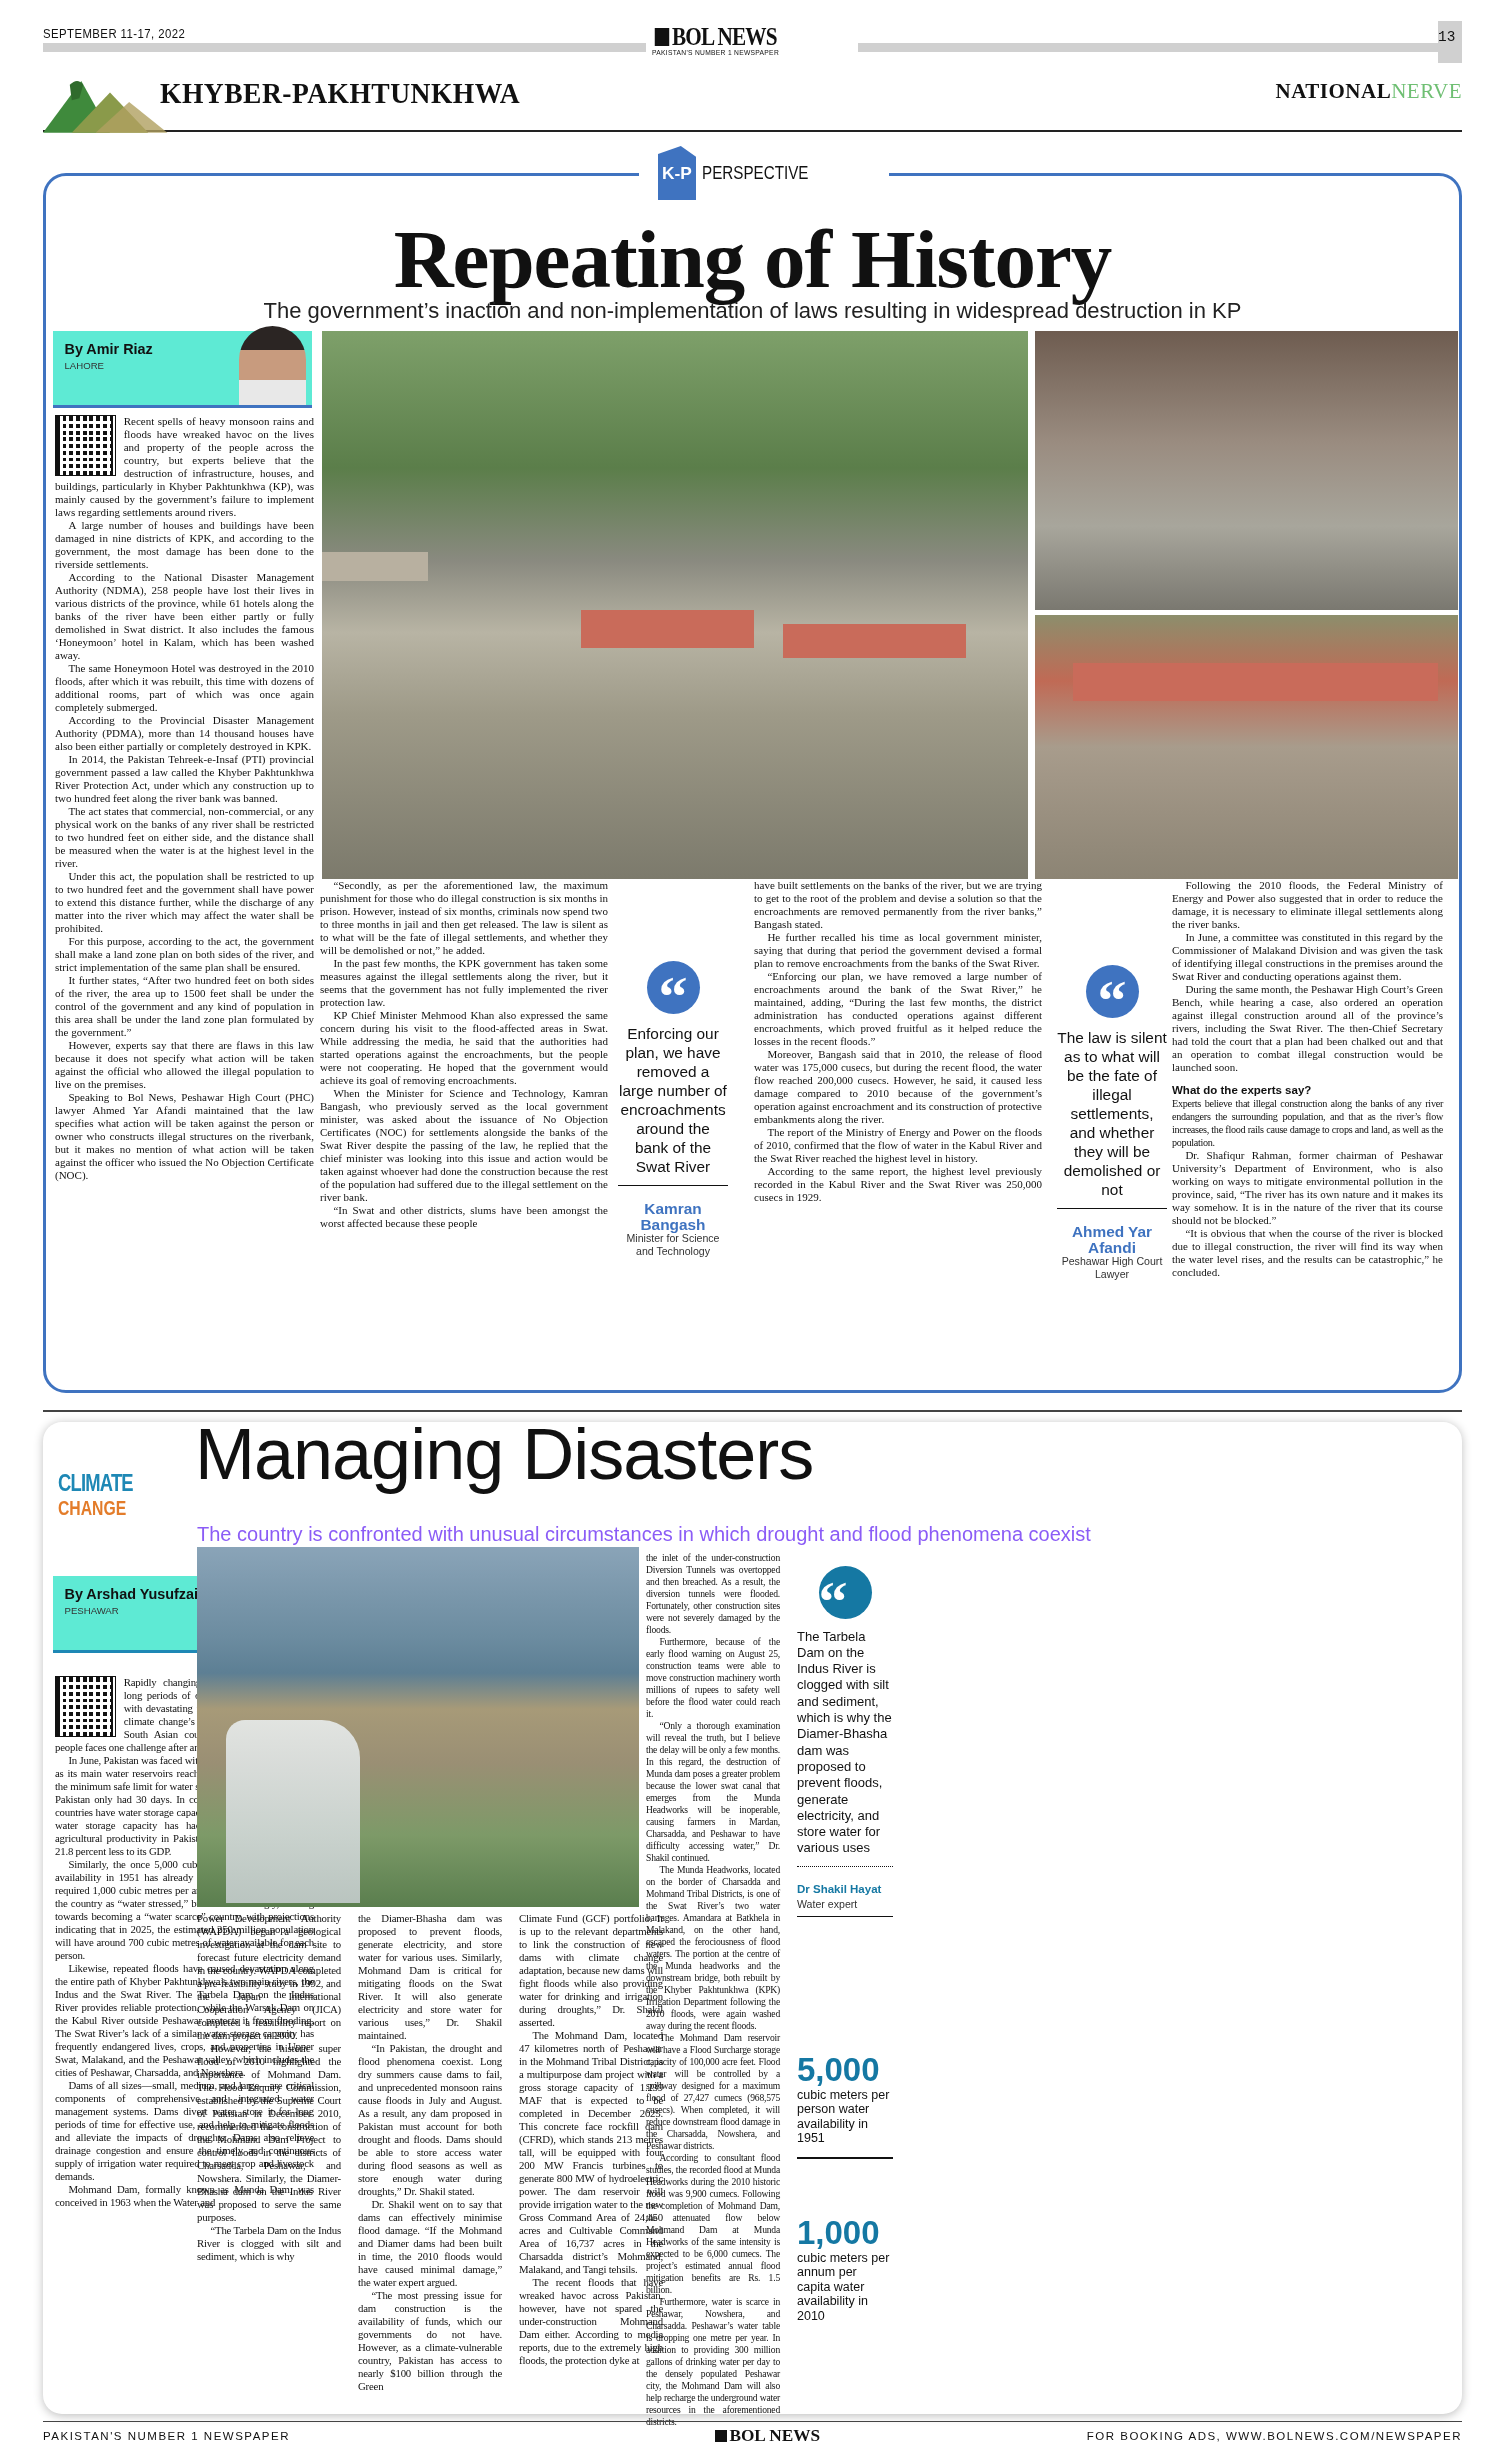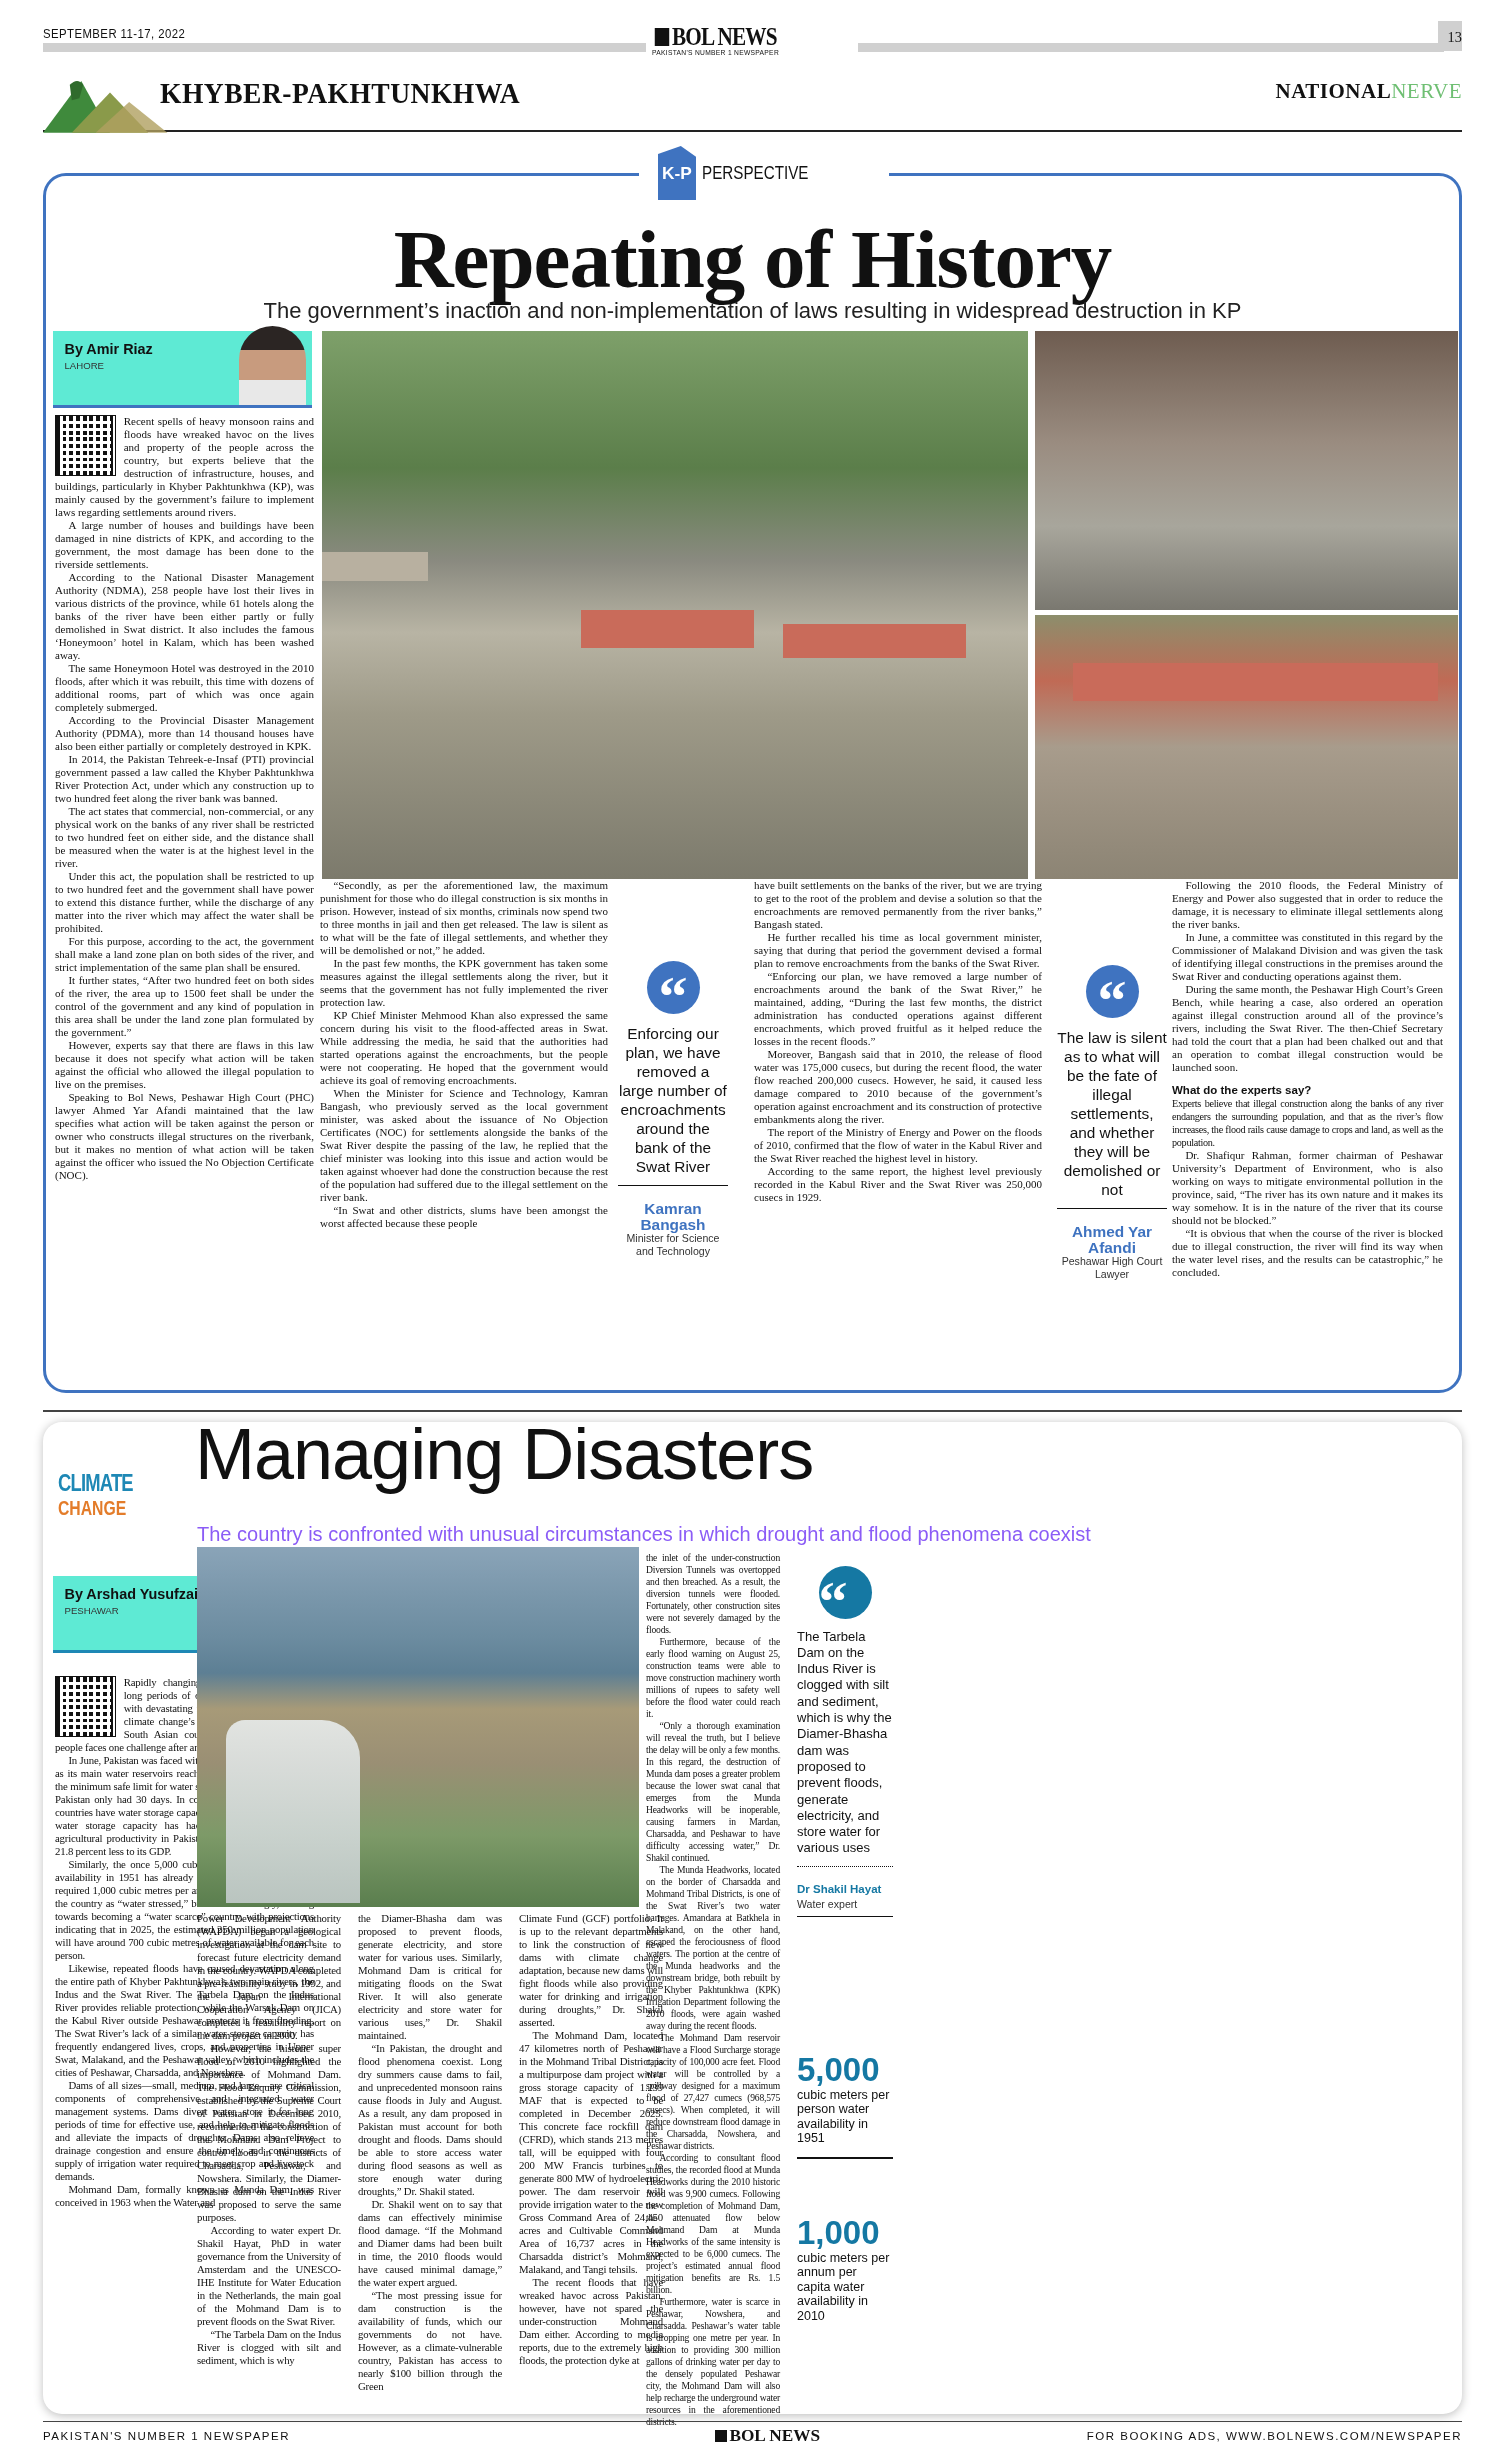--- a/index.html
+++ b/index.html
@@ -3,21 +3,21 @@
 <meta charset="utf-8">
 <style>
 *{box-sizing:border-box;margin:0;padding:0}
 html,body{width:1498px;height:2458px;background:#fff;overflow:hidden}
 body{position:relative;font-family:"Liberation Serif",serif;color:#111}
 .abs{position:absolute}
 .topbar{left:43px;top:21px;width:1419px;height:33px}
 .topbar .date{position:absolute;left:0;top:4.8px;font-family:"Liberation Sans",sans-serif;font-size:13.4px;letter-spacing:0.5px;transform:scaleX(0.85);transform-origin:left}
 .topbar .rule{position:absolute;top:22px;height:8.6px;background:#d0d0d0}
 .topbar .rule.l{left:0;width:603px}.topbar .rule.r{left:815px;width:586px}
-.pagenum{position:absolute;right:0;top:0;width:24px;height:30px;background:#d0d0d0;font-family:Liberation Serif, serif;font-size:14.4px;text-align:right;line-height:33px}
+.pagenum{position:absolute;right:0;top:0;width:24px;height:42px;background:#d0d0d0;font-family:Liberation Mono, monospace;font-size:14.4px;text-align:left;line-height:33px}
 .masthead{position:absolute;left:629px;top:23px;width:173px;text-align:center}
 .masthead .logo{font-family:"Liberation Serif",serif;font-weight:bold;font-size:25px;letter-spacing:-1px;transform:scaleX(0.85);display:inline-flex;align-items:center;gap:2.9px}
 .masthead .logo .box{display:inline-block;width:17.3px;height:17.3px;background:#111;color:#fff;font-size:7.7px;line-height:17.3px;text-align:center}
 .masthead .tag{font-family:"Liberation Sans",sans-serif;font-size:6.7px;letter-spacing:0.3px;margin-top:-1.9px}
 .kp-head{left:43px;top:67px;width:1419px;height:65px;border-bottom:2.9px solid #222}
 .kp-head .mtn{position:absolute;left:0;top:5.8px;width:134px;height:60px}
 .kp-head .title{position:absolute;left:117px;top:9.6px;font-family:"Liberation Serif",serif;font-weight:bold;font-size:29px;letter-spacing:0.5px;transform:scaleX(0.95);transform-origin:left}
 .kp-head .nn{position:absolute;right:0;top:11.5px;font-family:"Liberation Serif",serif;font-weight:bold;font-size:21px;letter-spacing:0.5px}
 .kp-head .nn .g{color:#6fbf73;font-weight:normal}
 .box1{left:43px;top:173px;width:1419px;height:1220px;border:3.8px solid #3f73c0;border-radius:23px}
@@ -208,21 +208,20 @@
   <p>Mohmand Dam, formally known as Munda Dam, was conceived in 1963 when the Water and</p>
 </div>
 
 <div class="abs photo photoD">
   <div class="spill"></div>
 </div>
 
 <div class="abs col2" style="left:197px;top:1912px;width:144px">
   <p class="ni">Power Development Authority (WAPDA) began a geological investigation at the dam site to forecast future electricity demand in the country. WAPDA completed a pre-feasibility study in 1992, and the Japan International Cooperation Agency (JICA) completed a feasibility report on the dam project in 2000.</p>
   <p>However, the historic super flood of 2010 highlighted the importance of Mohmand Dam. The Flood Enquiry Commission, established by the Supreme Court of Pakistan in December 2010, recommended the construction of the Mohmand Dam Project to control floods in the districts of Charsadda, Peshawar, and Nowshera. Similarly, the Diamer-Bhasha dam on the Indus River was proposed to serve the same purposes.</p>
-  <p>According to water expert Dr. Shakil Hayat, PhD in water governance from the University of Amsterdam and the UNESCO-IHE Institute for Water Education in the Netherlands, the main goal of the Mohmand Dam is to prevent floods on the Swat River.</p>
   <p>“The Tarbela Dam on the Indus River is clogged with silt and sediment, which is why</p>
 </div>
 <div class="abs col2" style="left: 358px; top: 1912px; width: 144px;">
   <p class="ni">the Diamer-Bhasha dam was proposed to prevent floods, generate electricity, and store water for various uses. Similarly, Mohmand Dam is critical for mitigating floods on the Swat River. It will also generate electricity and store water for various uses,” Dr. Shakil maintained.</p>
   <p>“In Pakistan, the drought and flood phenomena coexist. Long dry summers cause dams to fail, and unprecedented monsoon rains cause floods in July and August. As a result, any dam proposed in Pakistan must account for both drought and floods. Dams should be able to store access water during flood seasons as well as store enough water during droughts,” Dr. Shakil stated.</p>
   <p>Dr. Shakil went on to say that dams can effectively minimise flood damage. “If the Mohmand and Diamer dams had been built in time, the 2010 floods would have caused minimal damage,” the water expert argued.</p>
   <p>“The most pressing issue for dam construction is the availability of funds, which our governments do not have. However, as a climate-vulnerable country, Pakistan has access to nearly $100 billion through the Green</p>
 </div>
 <div class="abs col2" style="left: 519px; top: 1912px; width: 144px;">
   <p class="ni">Climate Fund (GCF) portfolio. It is up to the relevant departments to link the construction of new dams with climate change adaptation, because new dams will fight floods while also providing water for drinking and irrigation during droughts,” Dr. Shakil asserted.</p>

